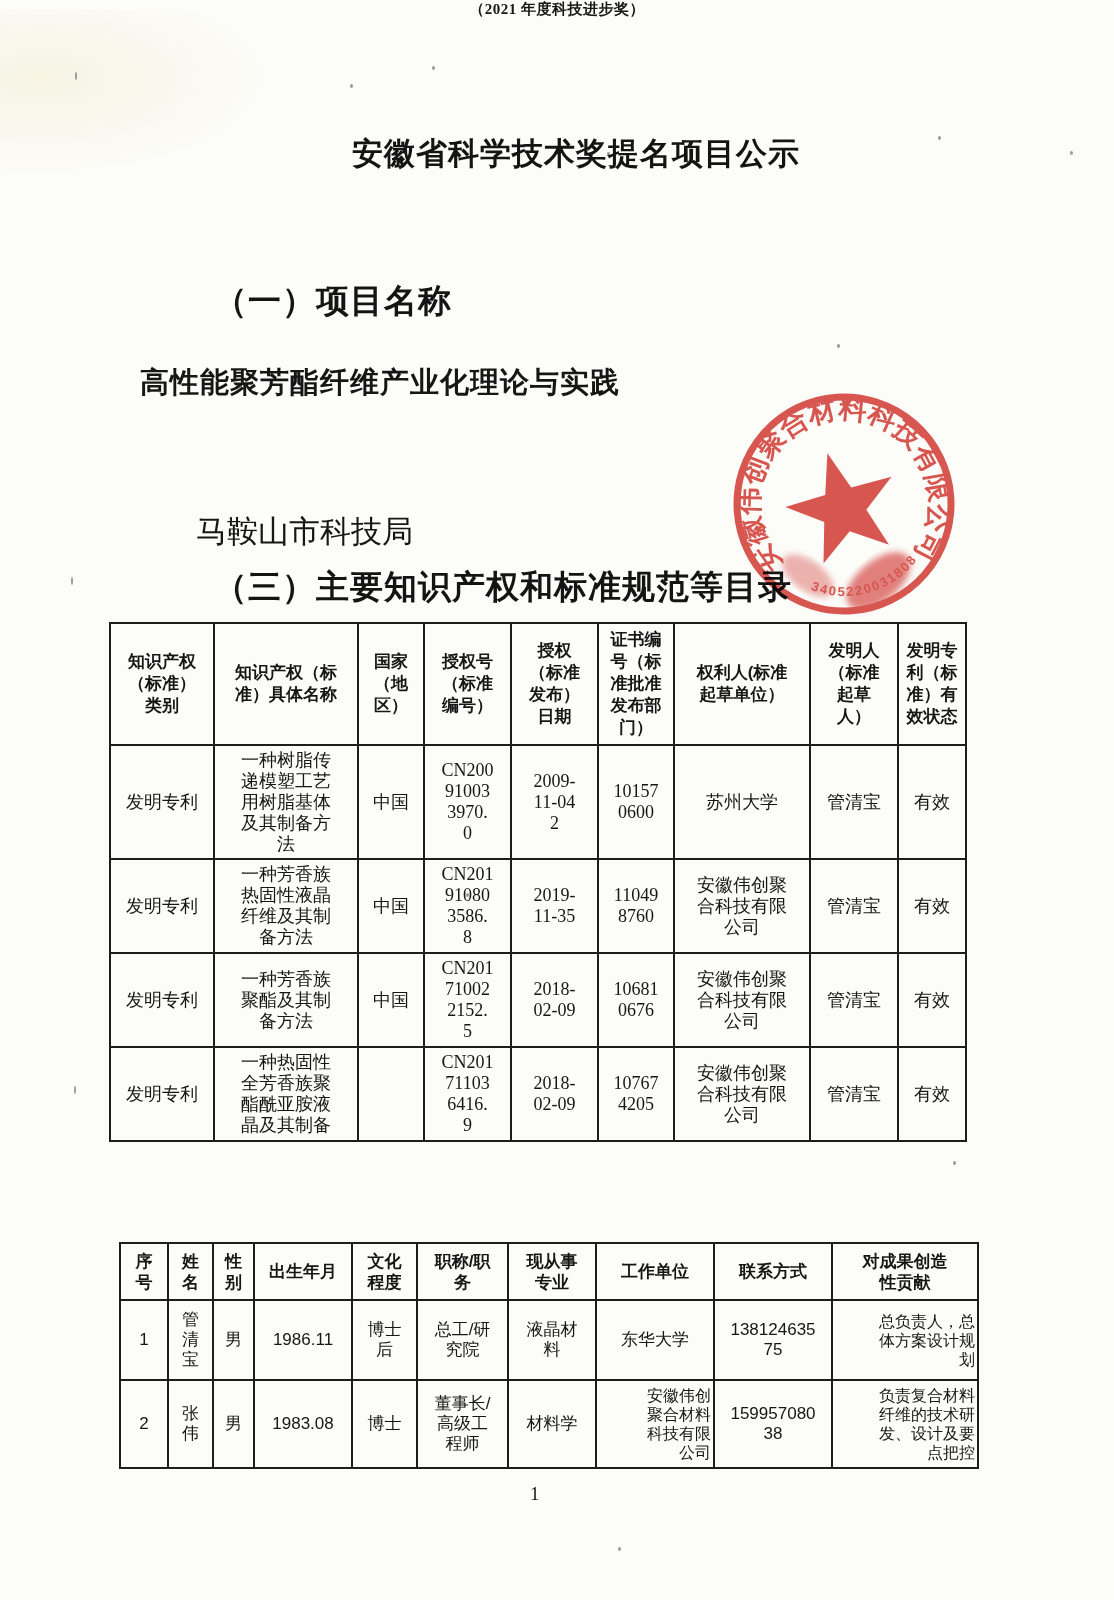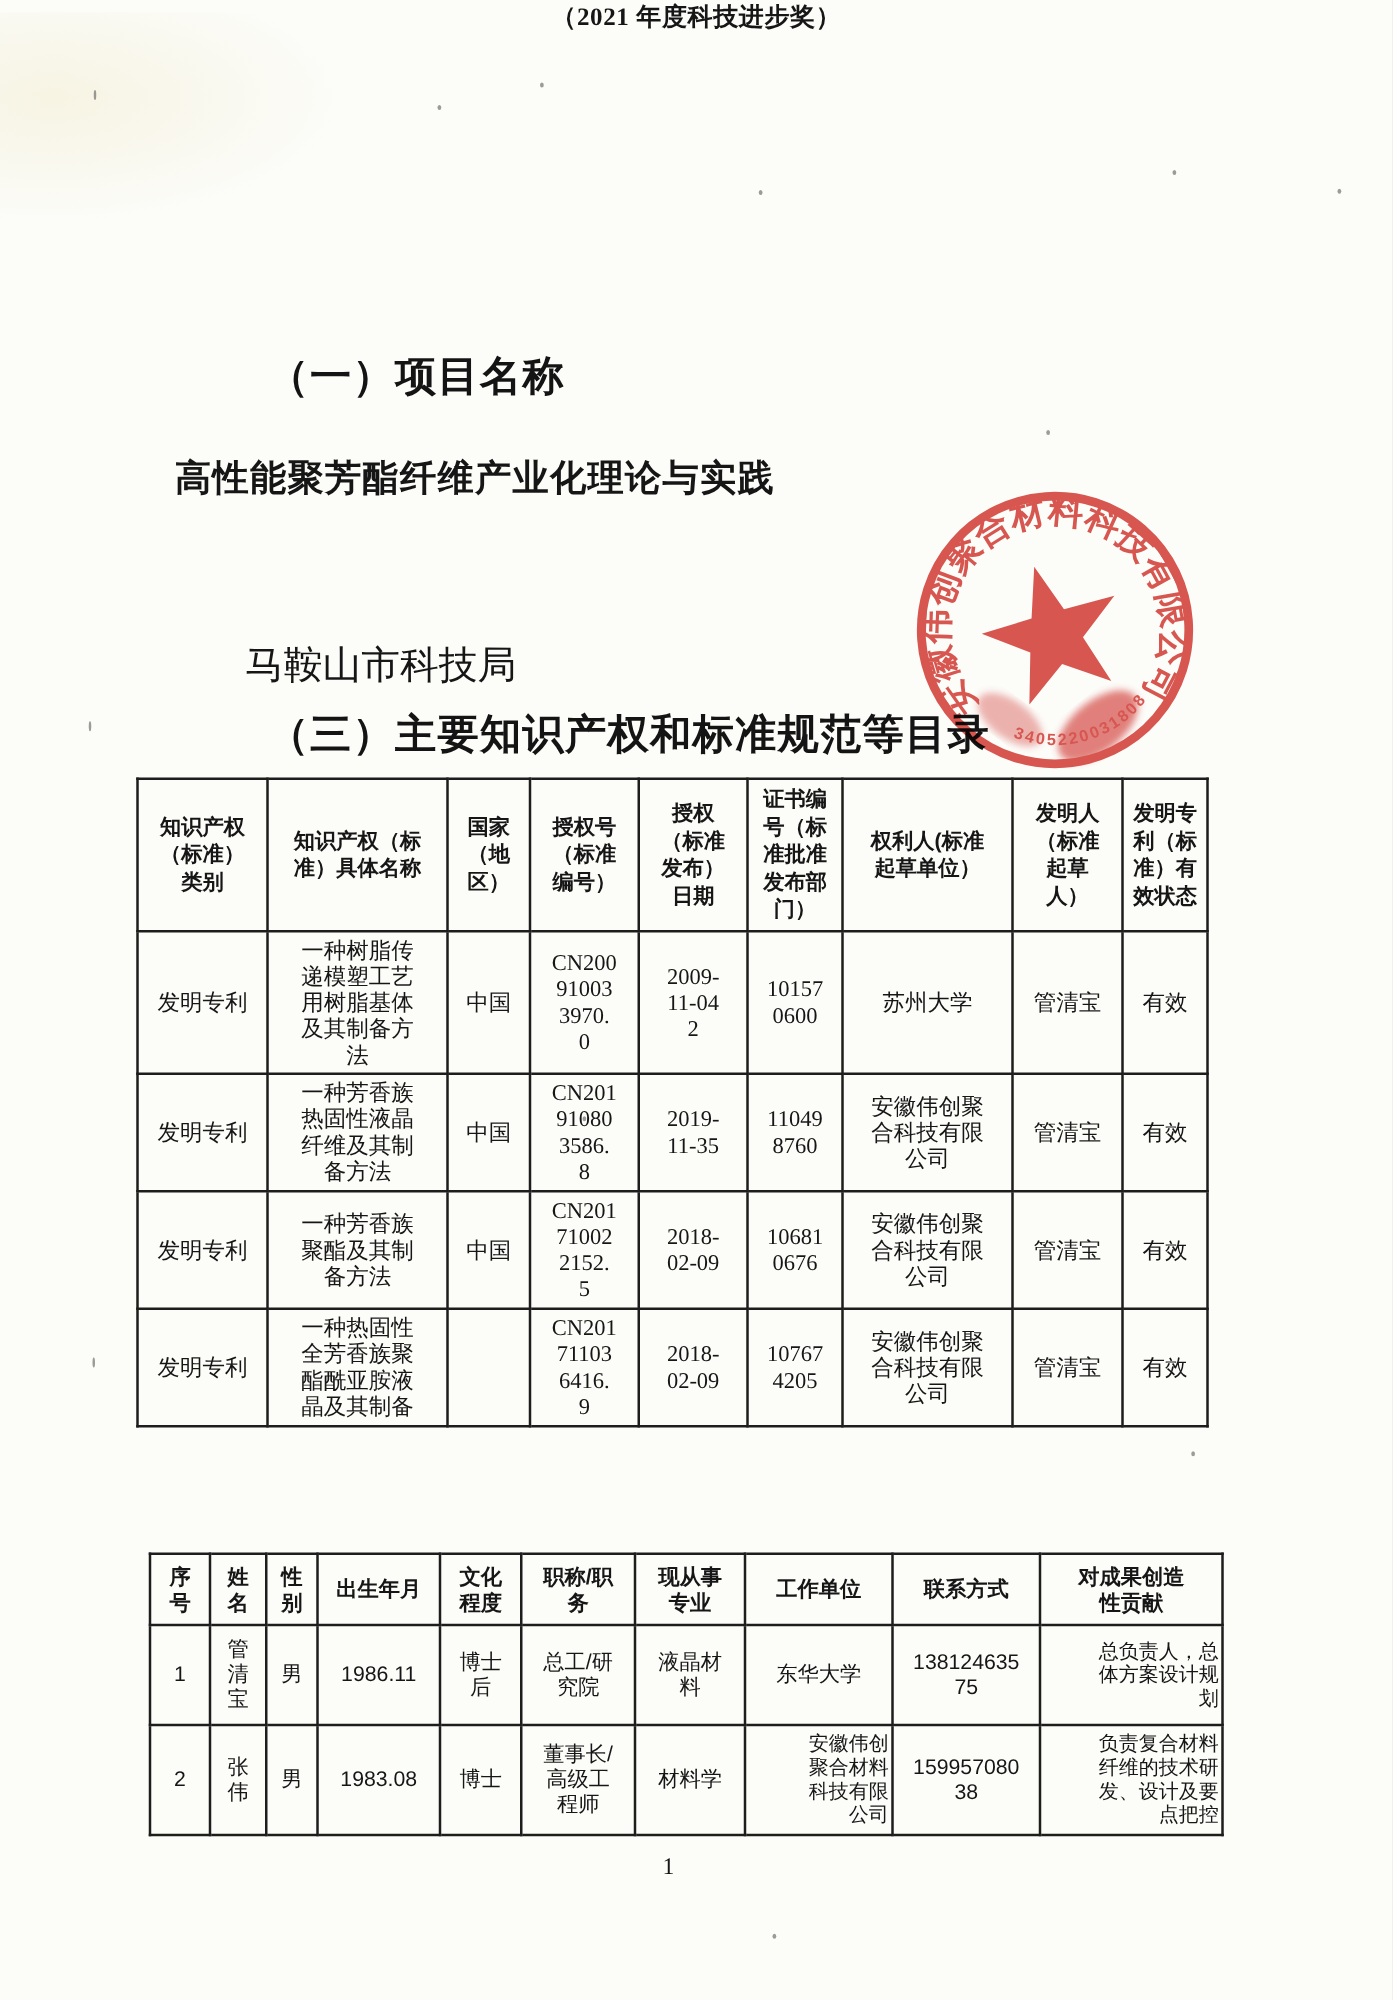--- a/index.html
+++ b/index.html
@@ -5,21 +5,21 @@
   html,body{margin:0;padding:0;background:#e8e8e6;}
   .page{
     position:relative;width:1114px;height:1600px;margin:0 auto;
     background:#fcfcf9;overflow:hidden;color:#161616;
     font-family:"Liberation Sans",sans-serif;
   }
   .corner-tint{position:absolute;left:-60px;top:10px;width:340px;height:170px;
     background:radial-gradient(ellipse at 30% 40%, rgba(228,215,150,0.22), rgba(228,215,150,0) 70%);}
   .hd{position:absolute;font-weight:bold;color:#141414;}
   .doc-title{left:0;right:0;top:133px;text-align:center;padding-left:38px;font-size:31px;letter-spacing:1px;}
-  .doc-subtitle{left:0;right:0;top:196px;text-align:center;font-size:20px;
+  .doc-subtitle{left:0;right:0;top:196px;text-align:center;font-size:15px;
     font-family:"Liberation Serif",serif;font-weight:bold;letter-spacing:0.5px;}
   .h-sec{font-size:33px;letter-spacing:1px;}
   .h1{left:214px;top:279px;}
   .h2{left:214px;top:447px;}
   .h3{left:214px;top:565px;}
   .h4{left:214px;top:1185px;}
   .project-name{position:absolute;left:140px;top:363px;font-size:29px;font-weight:bold;letter-spacing:1px;}
   .nominator{position:absolute;left:196px;top:511px;font-size:31px;font-weight:normal;}
   .page-number{position:absolute;left:530px;top:1483px;font-size:19px;font-family:"Liberation Serif",serif;}
 
@@ -53,20 +53,21 @@
   <div class="speck" style="left:938px;top:136px;"></div>
   <div class="speck" style="left:837px;top:344px;"></div>
   <div class="speck" style="left:1070px;top:151px;"></div>
   <div class="speck" style="left:71px;top:577px;height:8px;width:2px;"></div>
   <div class="speck" style="left:466px;top:893px;"></div>
   <div class="speck" style="left:74px;top:1086px;height:8px;width:2px;"></div>
   <div class="speck" style="left:350px;top:84px;"></div>
   <div class="speck" style="left:618px;top:1547px;"></div>
   <div class="speck" style="left:953px;top:1161px;"></div>
 
+  <div class="hd doc-title">安徽省科学技术奖提名项目公示</div>
   <div class="doc-subtitle">（2021 年度科技进步奖）</div>
 
   <div class="hd h-sec h1">（一）项目名称</div>
   <div class="project-name">高性能聚芳酯纤维产业化理论与实践</div>
   <div class="nominator">马鞍山市科技局</div>
   <div class="hd h-sec h3">（三）主要知识产权和标准规范等目录</div>
 
   <svg class="stamp" viewBox="0 0 242 242">
     <defs>
       <path id="arcTop" d="M 60.2,181.8 A 86,86 0 1 1 181.8,181.8" fill="none"></path>

